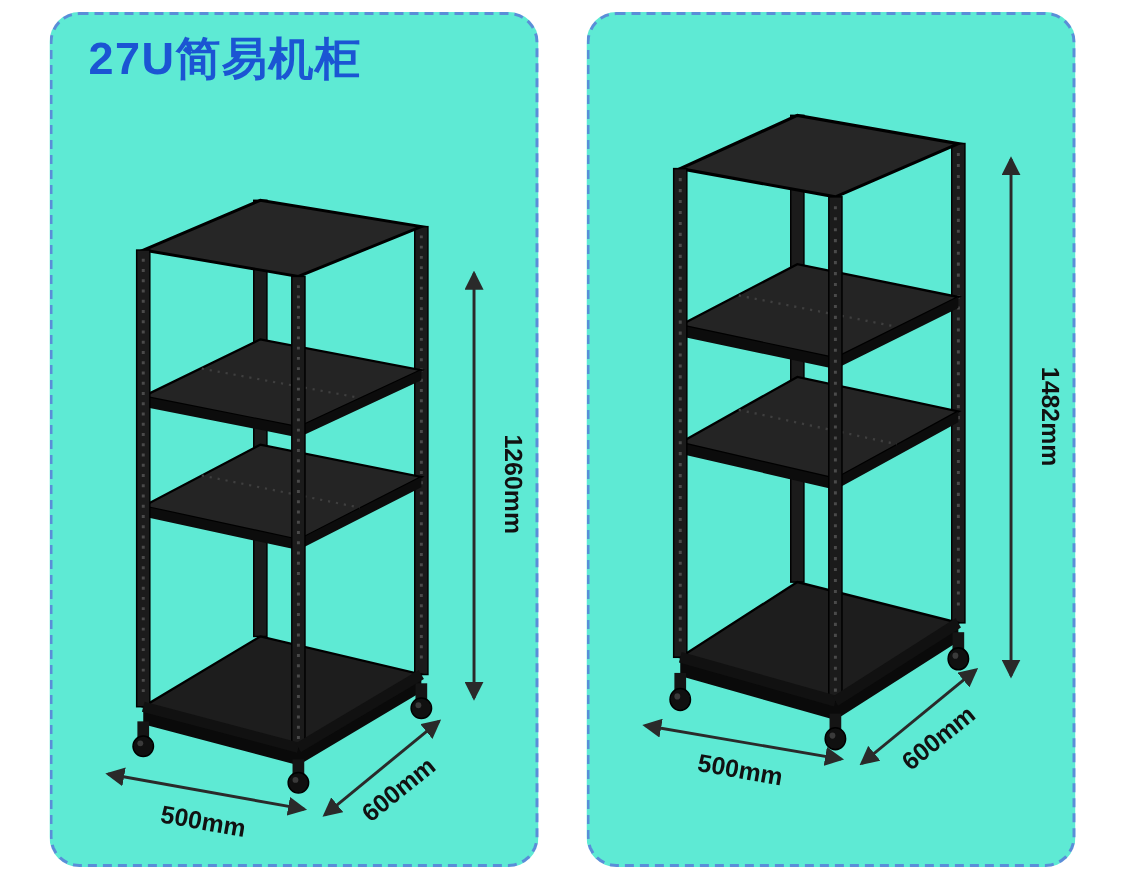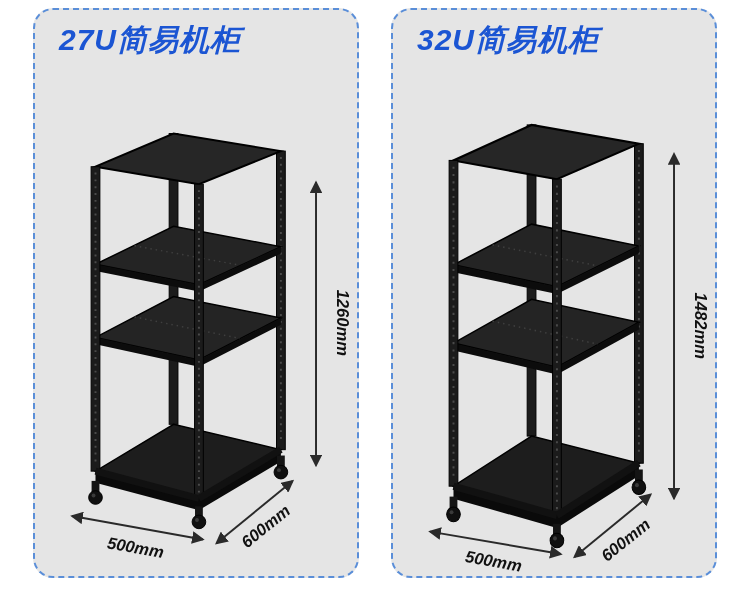--- a/index.html
+++ b/index.html
@@ -7,24 +7,23 @@
   .stage { position: relative; width: 750px; height: 589px; background: #ffffff; overflow: hidden; }
 
   .panel {
     position: absolute;
     top: 8px;
     width: 322px;
     height: 566px;
     border: 2px dashed #5a8ed8;
     border-radius: 20px;
     box-sizing: content-box;
-    background: #e5e5e5;
+    background: #5eead4;
     display: flex;
     flex-direction: column;
-    font-style: italic;
   }
   .panel-left  { left: 33px; }
   .panel-right { left: 391px; }
 
   .panel-title {
     margin: 12px 0 0 24px;
     font-size: 30px;
     line-height: 36px;
     font-weight: 700;
     color: #1b55d3;
@@ -124,21 +123,20 @@
       </g>
 
       <g>
         <line class="dim-line" x1="186" y1="494" x2="264" y2="430" marker-start="url(#arrowE)" marker-end="url(#arrowE)"></line>
         <text class="dim-text" transform="translate(240 481) rotate(-39)" text-anchor="middle">600mm</text>
       </g>
     </svg>
   </section>
 
   <section class="panel panel-right">
-    <h2 class="panel-title">32U简易机柜</h2>
     <svg class="figure" viewBox="0 0 330 522">
       <g>
         <use href="#rack" transform="translate(0,-14) scale(1,1.07)"></use>
       </g>
 
       <g>
         <line class="dim-line" x1="288" y1="95" x2="288" y2="448" marker-start="url(#arrowE)" marker-end="url(#arrowE)"></line>
         <text class="dim-text" transform="translate(309 271) rotate(90)" text-anchor="middle">1482mm</text>
       </g>
 

